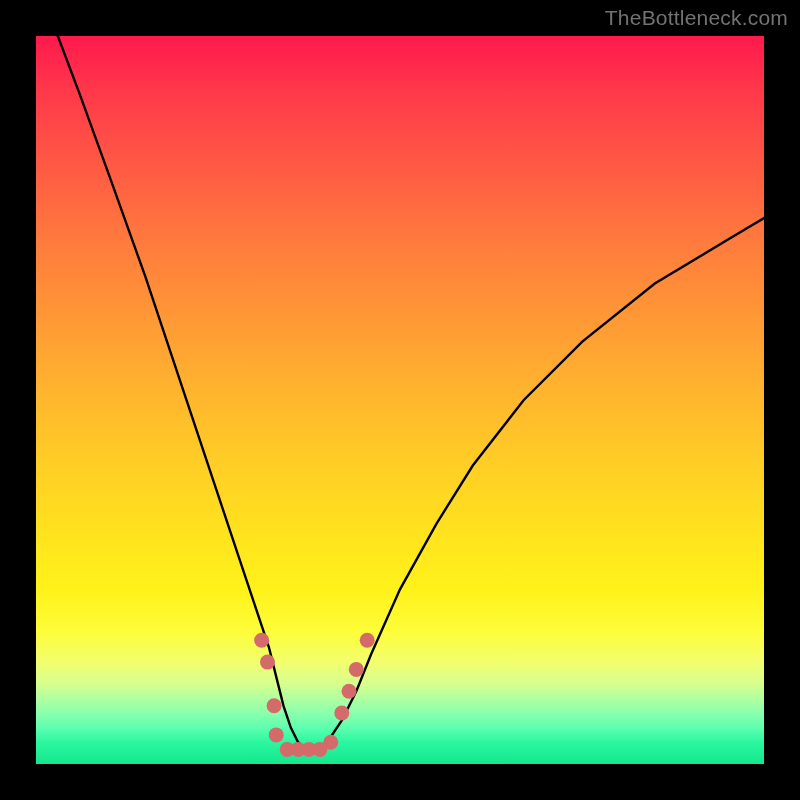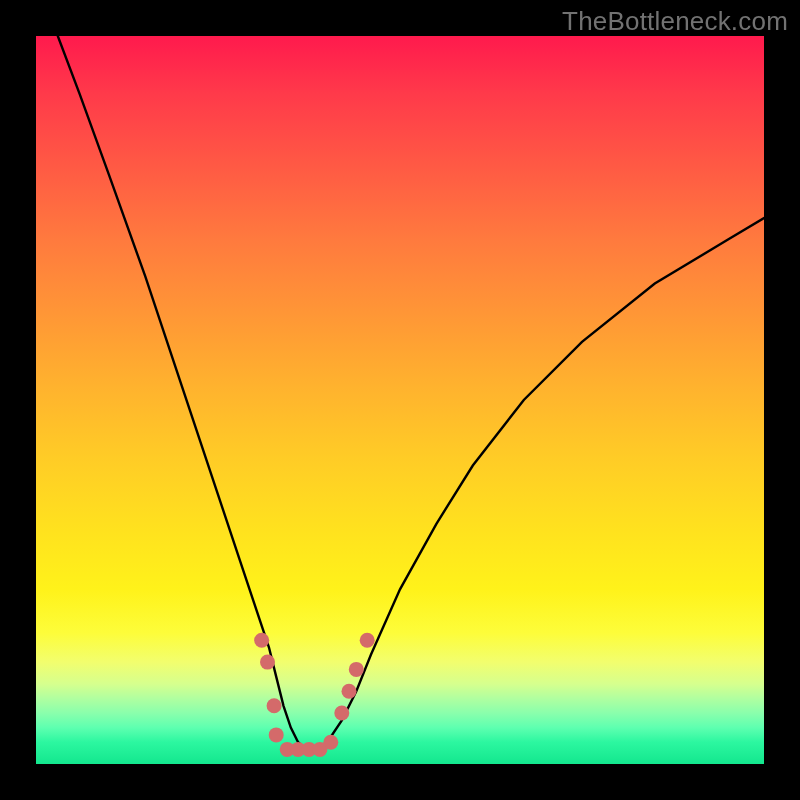--- a/index.html
+++ b/index.html
@@ -40,21 +40,21 @@
       #8affac 93%,
       #5effb0 95%,
       #2cf7a0 97%,
       #13e78e 100%);
   }
   .watermark {
     position: absolute;
     top: 6px;
     right: 12px;
     color: #727272;
-    font-size: 26px;
+    font-size: 21px;
     letter-spacing: 0.2px;
     user-select: none;
   }
   svg.curve {
     position: absolute;
     left: 0; top: 0;
     width: 728px;
     height: 728px;
   }
   .curve path {

